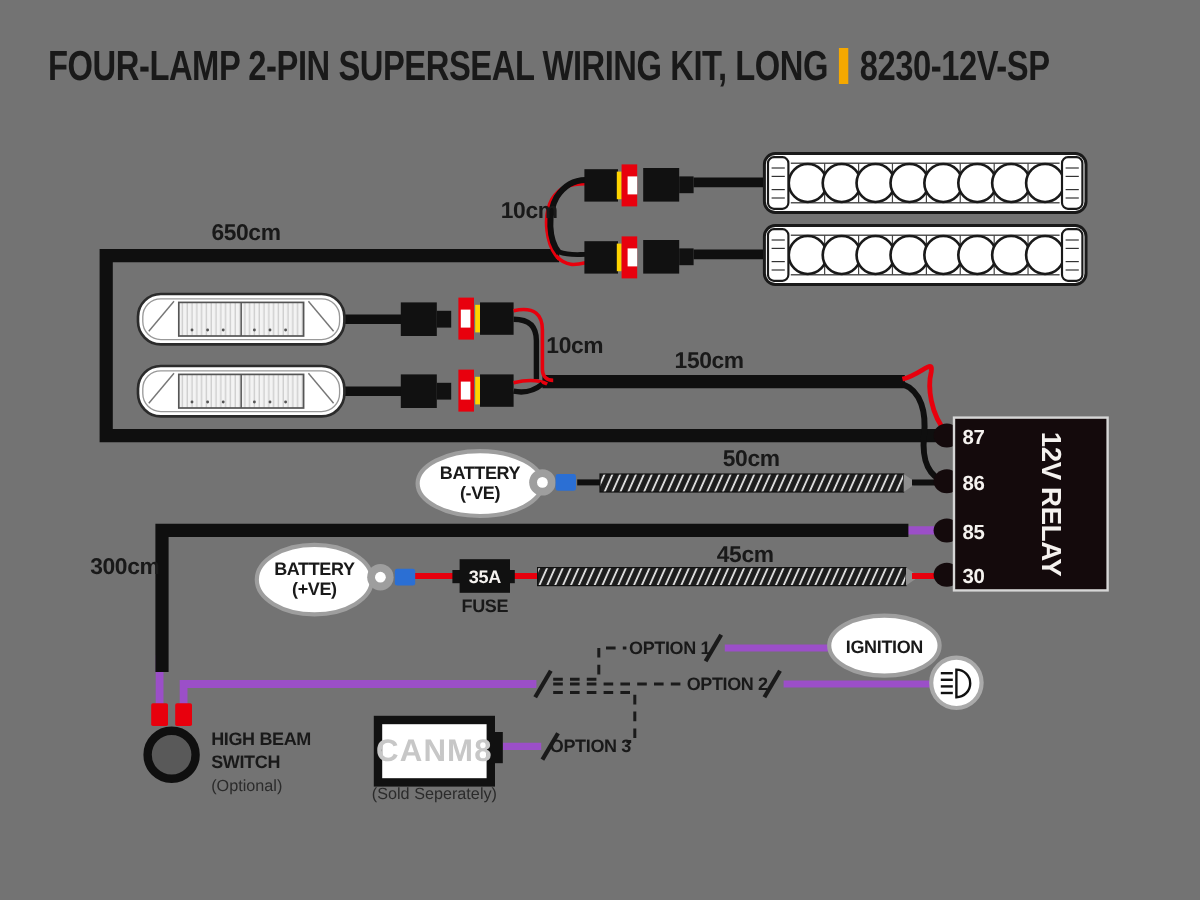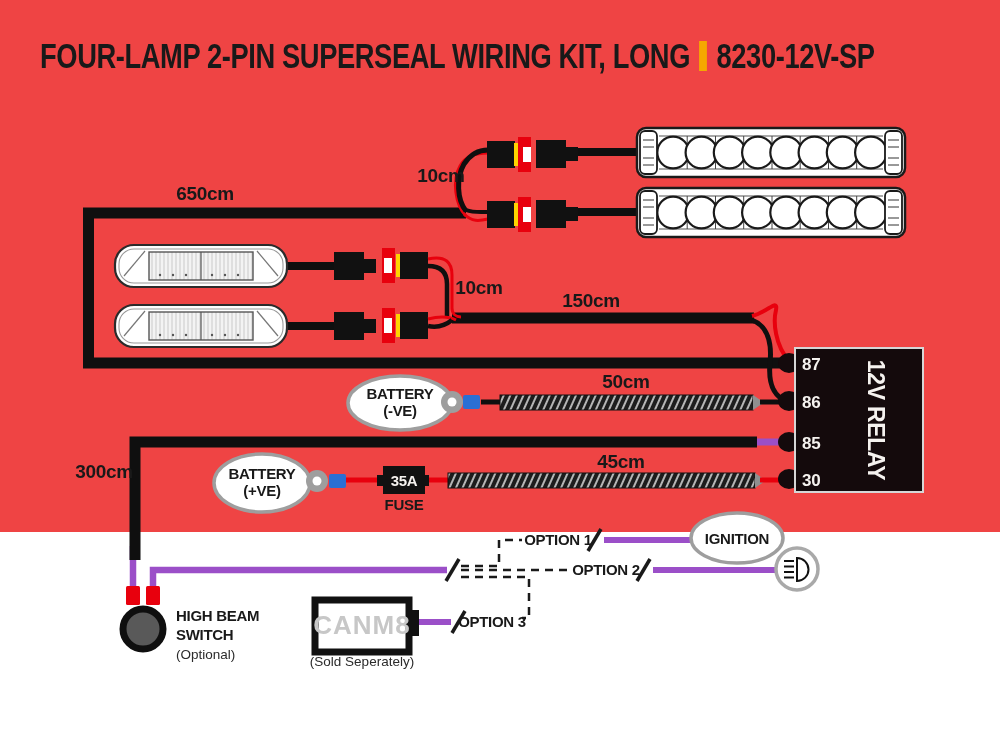--- a/index.html
+++ b/index.html
@@ -1,16 +1,16 @@
 <!DOCTYPE html>
 <html><head>
 <meta charset="utf-8">
 <style>
   html,body{margin:0;padding:0;background:#ffffff;width:1000px;height:750px;overflow:hidden;}
-  #stage{position:relative;width:1000px;height:532px;background:#ef4444;font-family:"Liberation Sans",sans-serif;}
+  #stage{position:relative;width:1000px;height:750px;background:#737373;font-family:"Liberation Sans",sans-serif;}
   .title{position:absolute;left:40px;top:36px;font-weight:700;font-size:35px;color:#191919;
          transform:scaleX(0.78);transform-origin:left center;white-space:nowrap;letter-spacing:-0.5px;}
   .title .sep{display:inline-block;width:10px;height:30px;background:#F5A800;margin:0 12px;vertical-align:-3px;}
   svg{position:absolute;left:0;top:0;}
   text{font-family:"Liberation Sans",sans-serif;font-weight:700;fill:#191919;letter-spacing:-0.3px;}
   text.note{font-weight:400;fill:#2b2b2b;letter-spacing:0;}
   text.white{fill:#f5f2ef;}
   text.ghost{fill:#c7c7c7;letter-spacing:1px;}
 </style>
 </head>

